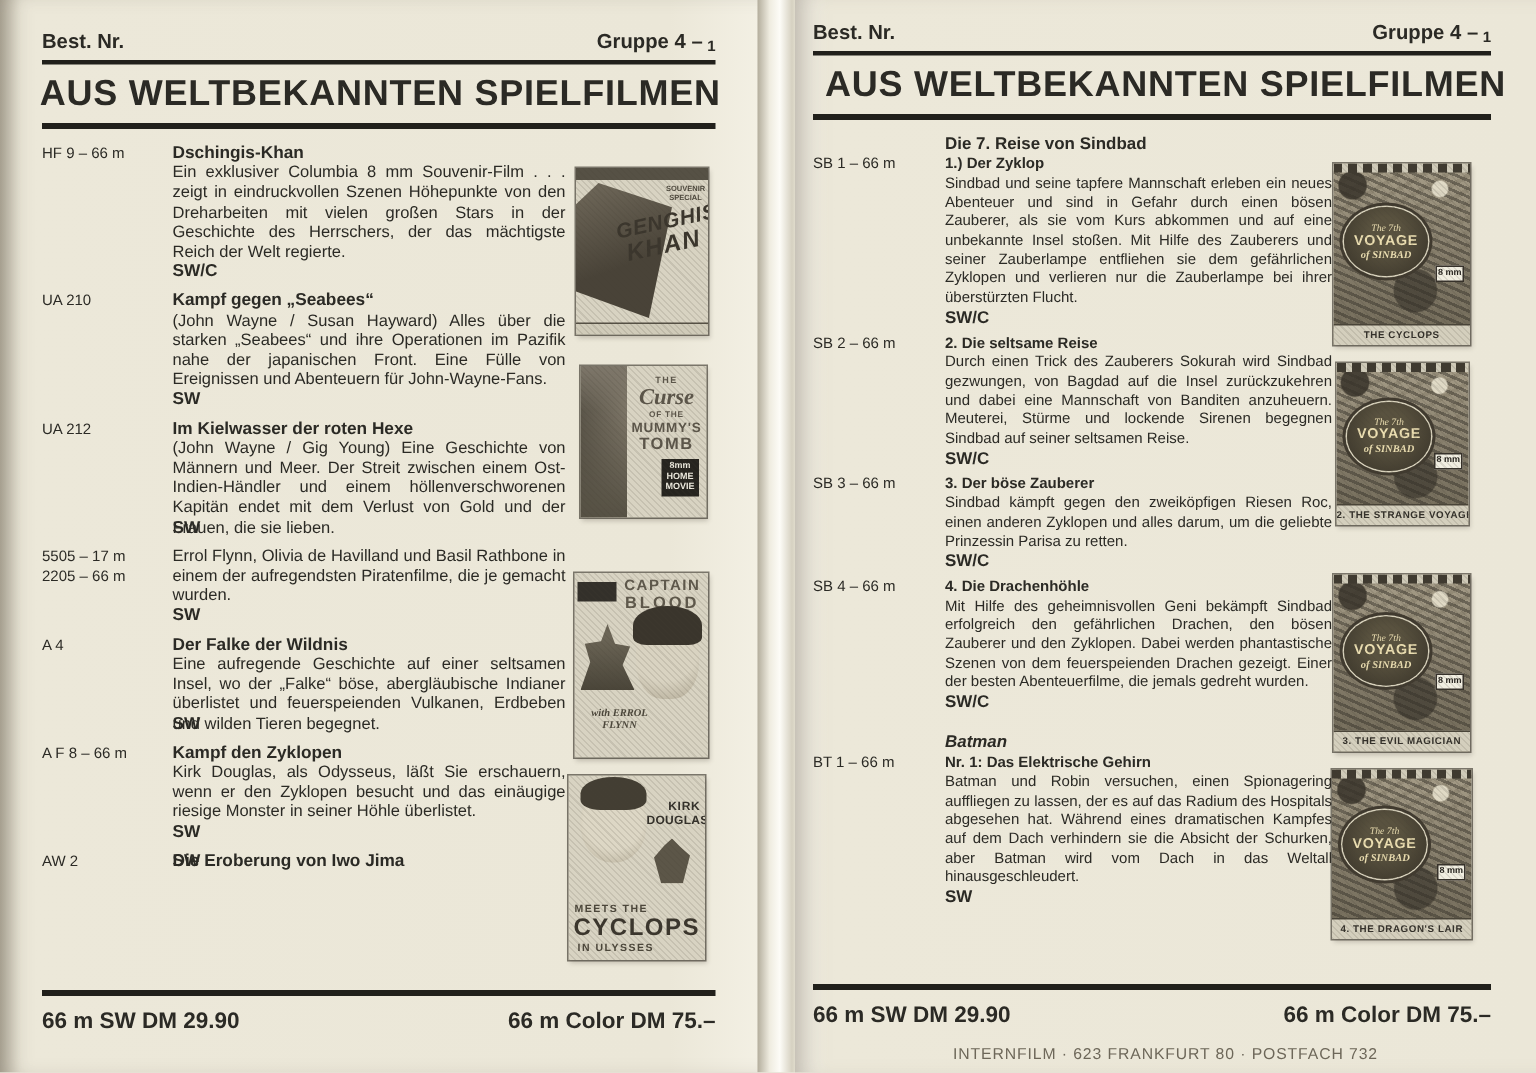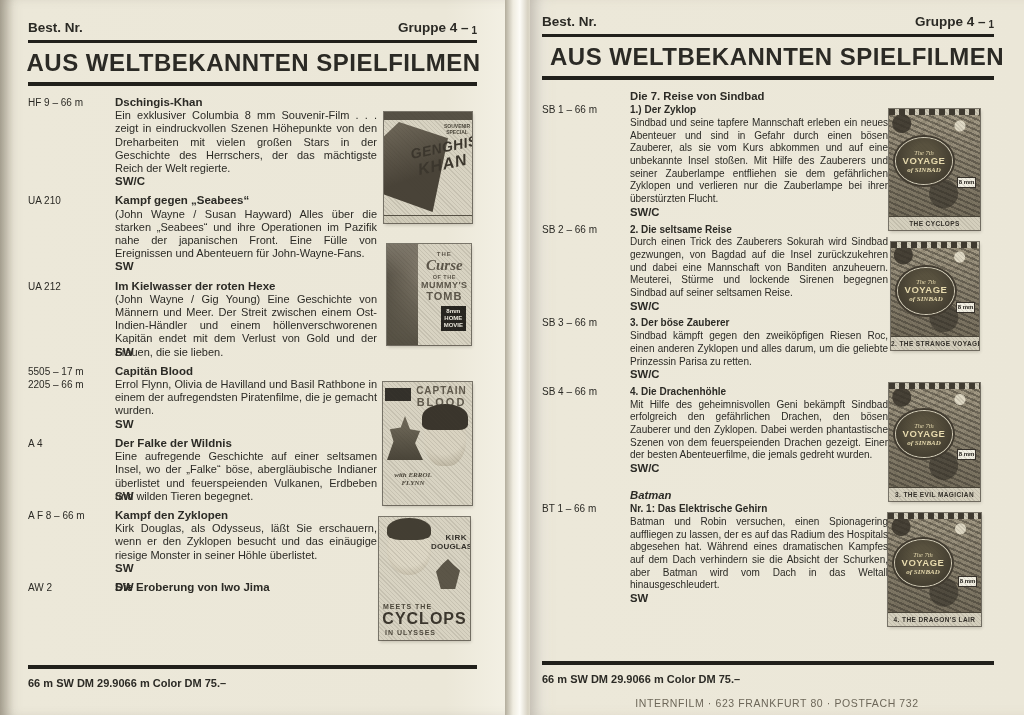--- a/index.html
+++ b/index.html
@@ -48,21 +48,21 @@
   .page-right .efmt{font-size:11.3px;line-height:12.7px;}
   .efmt.inline{margin-top:-13.2px;}
   .group-hdr{font-weight:bold;font-size:11.5px;line-height:13.2px;margin-bottom:1px;}
   .page-right .group-hdr{margin-left:88px;font-size:11.3px;}
   .group-hdr.gap{margin-top:14px;font-style:italic;}
   
   .pfooter{position:absolute;bottom:26px;}
   .page-left .pfooter{left:28px;right:30px;}
   .page-right .pfooter{left:12px;right:30px;bottom:30px;}
   .frule{height:4px;background:#21201b;margin-bottom:8px;}
-  .frow{display:flex;font-weight:bold;font-size:11px;}
+  .frow{display:flex;justify-content:space-between;font-weight:bold;font-size:15px;}
   .imprint{position:absolute;bottom:6px;left:0;width:100%;text-align:center;
            font-size:10.5px;letter-spacing:.6px;color:#6d6759;}
   
   .poster{position:absolute;overflow:hidden;background:#d8d3c2;
           box-shadow:0 0 0 1px rgba(62,57,47,.65),1px 2px 3px rgba(70,63,50,.25);}
   .poster::after{content:"";position:absolute;inset:0;pointer-events:none;
       background-image:repeating-linear-gradient(45deg,rgba(70,64,52,.12) 0 1px,transparent 1px 3px);}
   
   .gk-topbar{position:absolute;top:0;left:0;right:0;height:8px;background:#565145;}
   .gk-bottombar{position:absolute;bottom:0;left:0;right:0;height:7px;background:#d0cbb9;
@@ -189,21 +189,20 @@
         <div class="etext">
           <div class="etitle">Im Kielwasser der roten Hexe</div>
           <div class="ebody">(John Wayne / Gig Young) Eine Geschichte von Männern und Meer. Der Streit zwischen einem Ost-Indien-Händler und einem höllenverschworenen Kapitän endet mit dem Verlust von Gold und der Frauen, die sie lieben.</div>
           <div class="efmt inline">SW</div>
         </div>
       </div>
       <div class="entry">
         <div class="code">5505 – 17 m
 2205 – 66 m</div>
         <div class="etext">
-          <div class="etitle">Capitän Blood</div>
           <div class="ebody">Errol Flynn, Olivia de Havilland und Basil Rathbone in einem der aufregendsten Piratenfilme, die je gemacht wurden.</div>
           <div class="efmt">SW</div>
         </div>
       </div>
       <div class="entry">
         <div class="code">A 4</div>
         <div class="etext">
           <div class="etitle">Der Falke der Wildnis</div>
           <div class="ebody">Eine aufregende Geschichte auf einer seltsamen Insel, wo der „Falke“ böse, abergläubische Indianer überlistet und feuerspeienden Vulkanen, Erdbeben und wilden Tieren begegnet.</div>
           <div class="efmt inline">SW</div>

